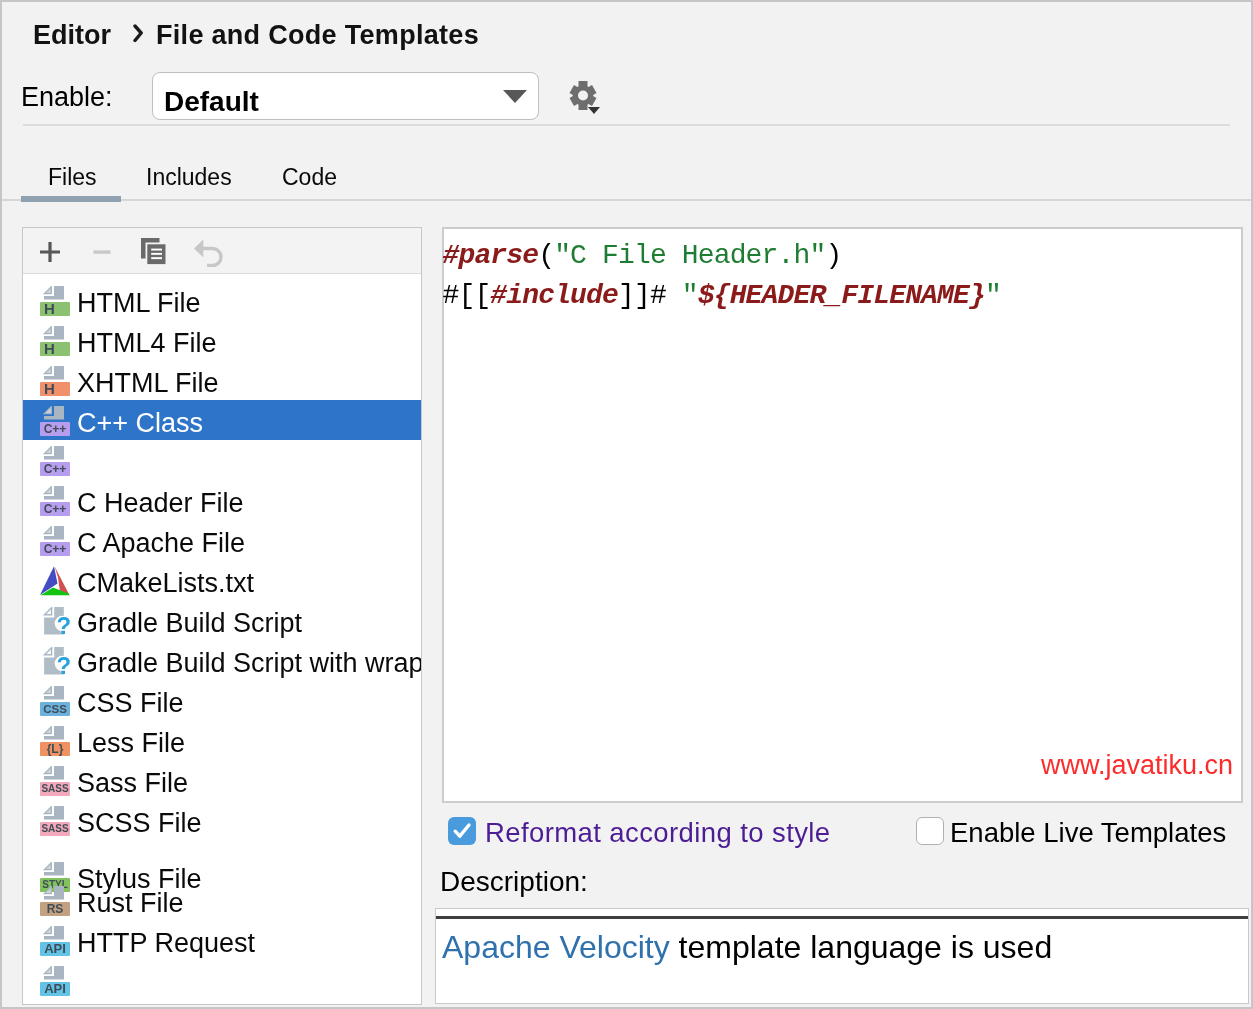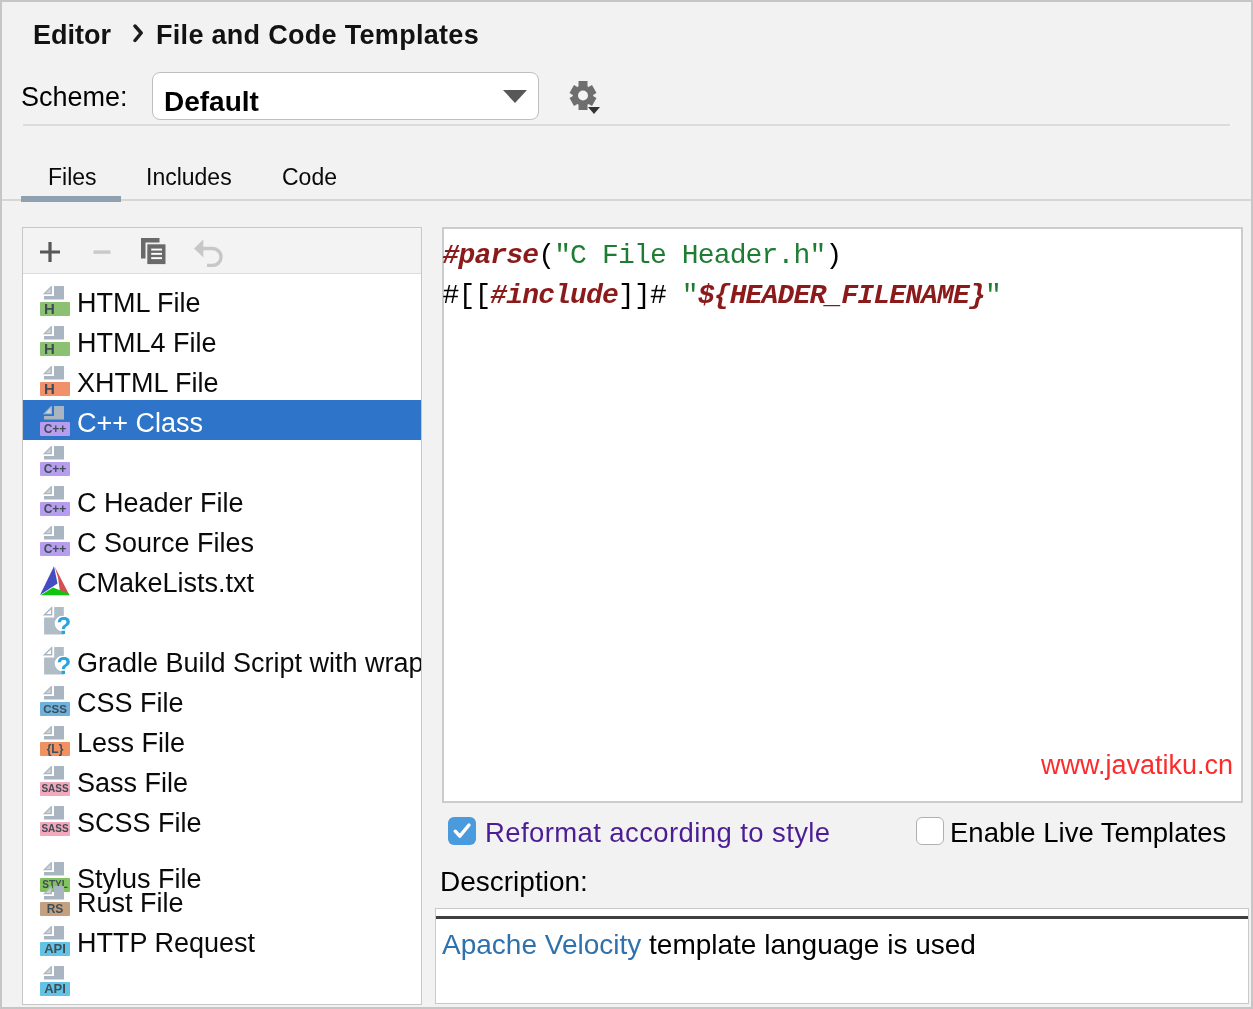--- a/index.html
+++ b/index.html
@@ -22,21 +22,21 @@
 </head>
 <body>
 <div id="frame"></div>
 
 <div class="abs crumb" style="left:33px;top:22px;">Editor</div>
 <svg class="abs" style="left:133px;top:24px;" width="11" height="19" viewBox="0 0 11 19">
   <path d="M2 2 L8.2 9 L2 16.5" fill="none" stroke="#1c1c1c" stroke-width="3.4" stroke-linecap="round" stroke-linejoin="round"></path>
 </svg>
 <div class="abs crumb" style="left:156px;top:22px;letter-spacing:0.3px;">File and Code Templates</div>
 
-<div class="abs" style="left:21px;top:84px;font-size:27px;line-height:1;color:#000;">Scheme:</div>
+<div class="abs" style="left:21px;top:84px;font-size:27px;line-height:1;color:#000;">Enable:</div>
 <div class="abs" style="left:152px;top:72px;width:387px;height:48px;background:#fff;
      border:1.5px solid #bfbfbf;border-radius:8px;box-sizing:border-box;"></div>
 <div class="abs" style="left:164px;top:88px;font-size:28px;font-weight:bold;line-height:1;">Default</div>
 <div class="abs" style="left:503px;top:90px;width:0;height:0;border-left:12px solid transparent;
      border-right:12px solid transparent;border-top:13.5px solid #585858;"></div>
 <svg class="abs" style="left:564px;top:79px;" width="38" height="38" viewBox="0 0 38 38">
   <g fill="#6e6e6e">
     <path d="M14.5 2 h9 v6 h-9 z"></path>
     <path d="M14.5 25 h9 v6 h-9 z"></path>
     <g transform="rotate(60 19 16.5)">
@@ -125,37 +125,38 @@
   <path d="M14 0 H24 V13.5 H4 V10 H14 Z" fill="#a9b6c1"></path>
   <path d="M11.3 0.8 L4.4 7.6 H11.3 Z" fill="#ccd4da" stroke="#a9b6c1" stroke-width="1.3"></path>
 </svg><div class="badge" style="background:#b79dee;font-size:12px;line-height:14.5px;">C++</div></div>
      <div class="rowtxt" style="">C Header File</div>
       </div>
       <div class="row" style="top:292px;">
      <div class="rowico"><svg width="30" height="30" viewBox="0 0 30 30">
   <path d="M14 0 H24 V13.5 H4 V10 H14 Z" fill="#a9b6c1"></path>
   <path d="M11.3 0.8 L4.4 7.6 H11.3 Z" fill="#ccd4da" stroke="#a9b6c1" stroke-width="1.3"></path>
 </svg><div class="badge" style="background:#b79dee;font-size:12px;line-height:14.5px;">C++</div></div>
-     <div class="rowtxt" style="">C Source Files</div>
+     <div class="rowtxt" style="">C Apache File</div>
       </div>
       <div class="row" style="top:332px;">
      <div class="rowico"><svg width="30" height="30" viewBox="0 0 30 30">
   <polygon points="14.6,0.5 29.3,28.8 20,26 18,11.5" fill="#d25052"></polygon>
   <polygon points="14,0.3 17.5,17.5 0,29" fill="#444cc4"></polygon>
   <polygon points="0.5,29.3 29.5,29.3 29,27.8 13,21.5" fill="#12c412"></polygon>
 </svg></div>
      <div class="rowtxt" style="">CMakeLists.txt</div>
       </div>
       <div class="row" style="top:372px;">
      <div class="rowico"><svg width="34" height="34" viewBox="0 0 34 34" style="overflow:visible">
   <path d="M14.2 1 H23.8 V28.5 H4.1 V11.5 H14.2 Z" fill="#b0bcc6"></path>
   <path d="M11.6 1.8 L4.5 8.7 H11.6 Z" fill="#fff" stroke="#a9b6c1" stroke-width="1.4"></path>
   <circle cx="22.5" cy="17.5" r="7.8" fill="#fff"></circle>
   <text x="16.5" y="27.5" font-family="Liberation Sans" font-size="24" font-weight="bold" fill="#29a3dd">?</text>
 </svg></div>
+     <div class="rowtxt" style="">Gradle Build Script</div>
       </div>
       <div class="row" style="top:412px;">
      <div class="rowico"><svg width="34" height="34" viewBox="0 0 34 34" style="overflow:visible">
   <path d="M14.2 1 H23.8 V28.5 H4.1 V11.5 H14.2 Z" fill="#b0bcc6"></path>
   <path d="M11.6 1.8 L4.5 8.7 H11.6 Z" fill="#fff" stroke="#a9b6c1" stroke-width="1.4"></path>
   <circle cx="22.5" cy="17.5" r="7.8" fill="#fff"></circle>
   <text x="16.5" y="27.5" font-family="Liberation Sans" font-size="24" font-weight="bold" fill="#29a3dd">?</text>
 </svg></div>
      <div class="rowtxt" style="">Gradle Build Script with wrapper</div>
       </div>
@@ -231,14 +232,14 @@
 </div>
 <div class="abs" style="left:485px;top:819px;font-size:27.5px;line-height:1;letter-spacing:0.4px;color:#4c1d95;">Reformat according to style</div>
 <div class="abs" style="left:916px;top:817px;width:28px;height:28px;border-radius:6px;background:#fff;
      border:1.5px solid #b0b0b0;box-sizing:border-box;"></div>
 <div class="abs" style="left:950px;top:819px;font-size:27.5px;line-height:1;color:#000;">Enable Live Templates</div>
 
 <div class="abs" style="left:440px;top:868px;font-size:28px;line-height:1;color:#000;">Description:</div>
 <div class="abs" style="left:435px;top:908px;width:814px;height:96px;background:#fff;
      border:1.5px solid #c9c9c9;box-sizing:border-box;">
   <div class="abs" style="left:0;top:7px;width:100%;height:2.5px;background:#3f3f3f;"></div>
-  <div class="abs" style="left:6px;top:22px;font-size:28px;line-height:1;white-space:pre;"><span style="color:#2e71ad;">Apache Velocity</span> template language is used</div>
+  <div class="abs" style="left:6px;top:22px;font-size:32px;line-height:1;white-space:pre;"><span style="color:#2e71ad;">Apache Velocity</span> template language is used</div>
 </div>
 
 </body></html>

